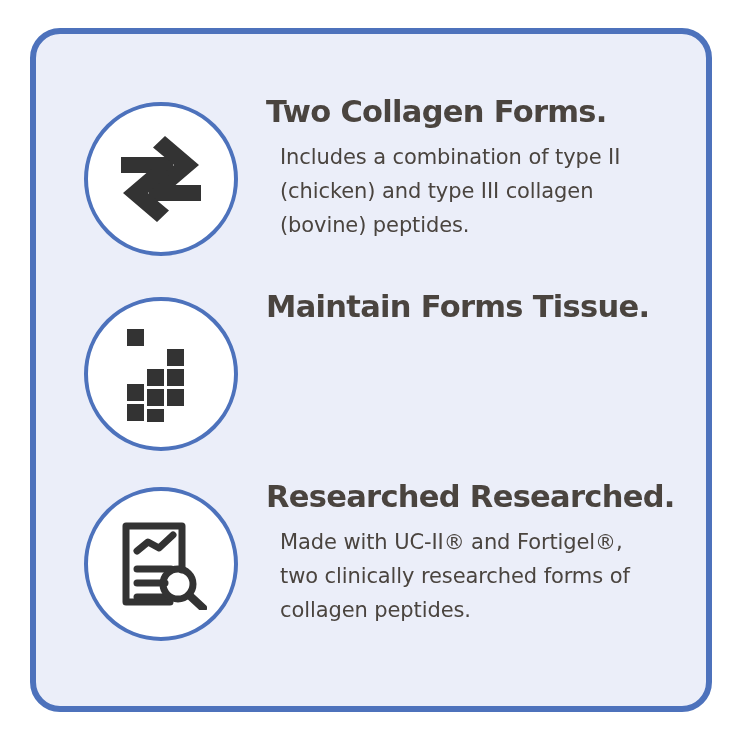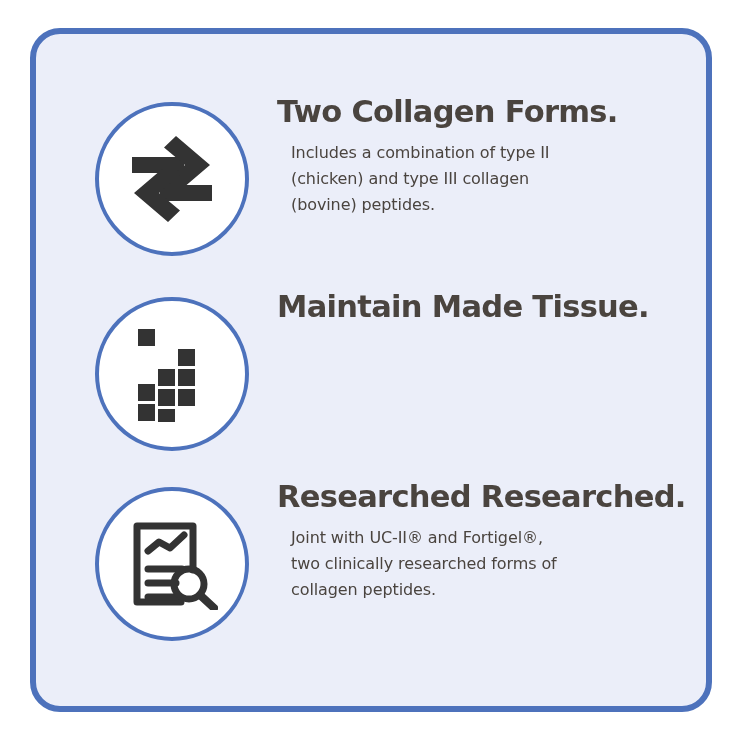--- a/index.html
+++ b/index.html
@@ -22,21 +22,21 @@
     width: 682px;
     height: 684px;
     box-sizing: border-box;
     background: #ebeef9;
     border: 6px solid #4d72bc;
     border-radius: 30px;
   }
 
   .feature-list {
     position: absolute;
-    left: 11px;
+    left: 0;
     top: 0;
     width: 100%;
     height: 100%;
     padding-left: 24px;
   }
 
   .feature-row {
     position: absolute;
     left: 0;
     width: 100%;
@@ -83,21 +83,21 @@
     color: #4a443f;
     line-height: 1.08;
     white-space: nowrap;
   }
 
   .feature-body {
     margin: 0;
     padding-left: 14px;
     padding-top: 11px;
     font-family: "DejaVu Sans", sans-serif;
-    font-size: 16px;
+    font-size: 21px;
     font-weight: normal;
     color: #4a443f;
     line-height: 1.62;
     letter-spacing: -0.1px;
     white-space: pre-line;
   }
 </style>
 </head>
 <body>
 
@@ -140,21 +140,21 @@
               <rect x="6" y="57" width="17" height="17"></rect>
               <rect x="26" y="62" width="17" height="17"></rect>
               <rect x="46" y="62" width="17" height="17"></rect>
               <rect x="6" y="77" width="17" height="17"></rect>
               <rect x="26" y="82" width="17" height="17"></rect>
             </g>
           </svg>
         </span>
       </div>
       <div class="feature-text">
-        <h2 class="feature-title">Maintain Made Tissue.</h2>
+        <h2 class="feature-title">Maintain Forms Tissue.</h2>
       </div>
     </div>
 
     <div class="feature-row row-2">
       <div class="icon-badge">
         <span>
           <svg width="92" height="92" viewBox="0 0 92 92" aria-hidden="true">
             <g fill="none" stroke="#333333" stroke-width="7" stroke-linecap="round" stroke-linejoin="round">
 
               <path d="M11 8 h56 v44 M11 8 v76 h44"></path>
@@ -166,20 +166,20 @@
               <path d="M22 79 h28"></path>
 
               <circle cx="63" cy="66" r="15" stroke-width="7"></circle>
               <path d="M74 77 L88 90" stroke-width="8"></path>
             </g>
           </svg>
         </span>
       </div>
       <div class="feature-text">
         <h2 class="feature-title">Researched Researched.</h2>
-        <p class="feature-body">Joint with UC-II® and Fortigel®,
+        <p class="feature-body">Made with UC-II® and Fortigel®,
 two clinically researched forms of
 collagen peptides.</p>
       </div>
     </div>
 
   </div>
 </div>
 
 </body></html>

